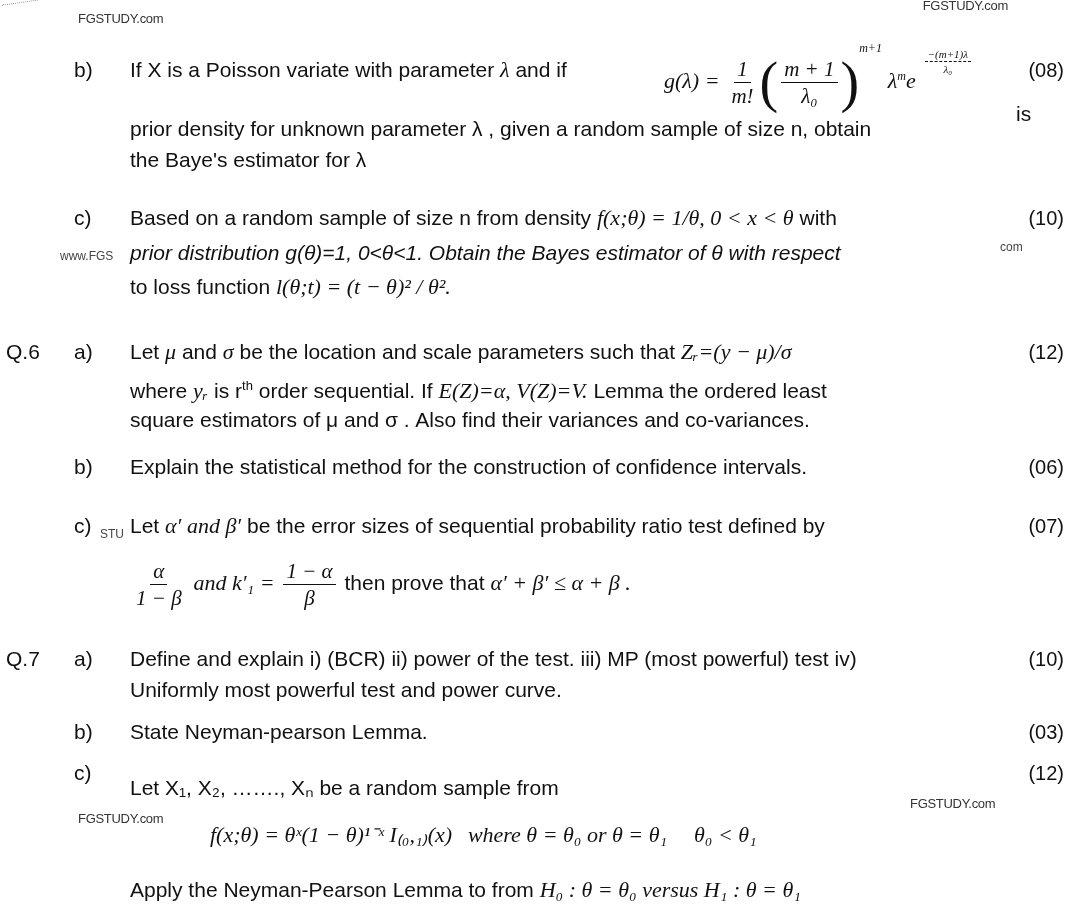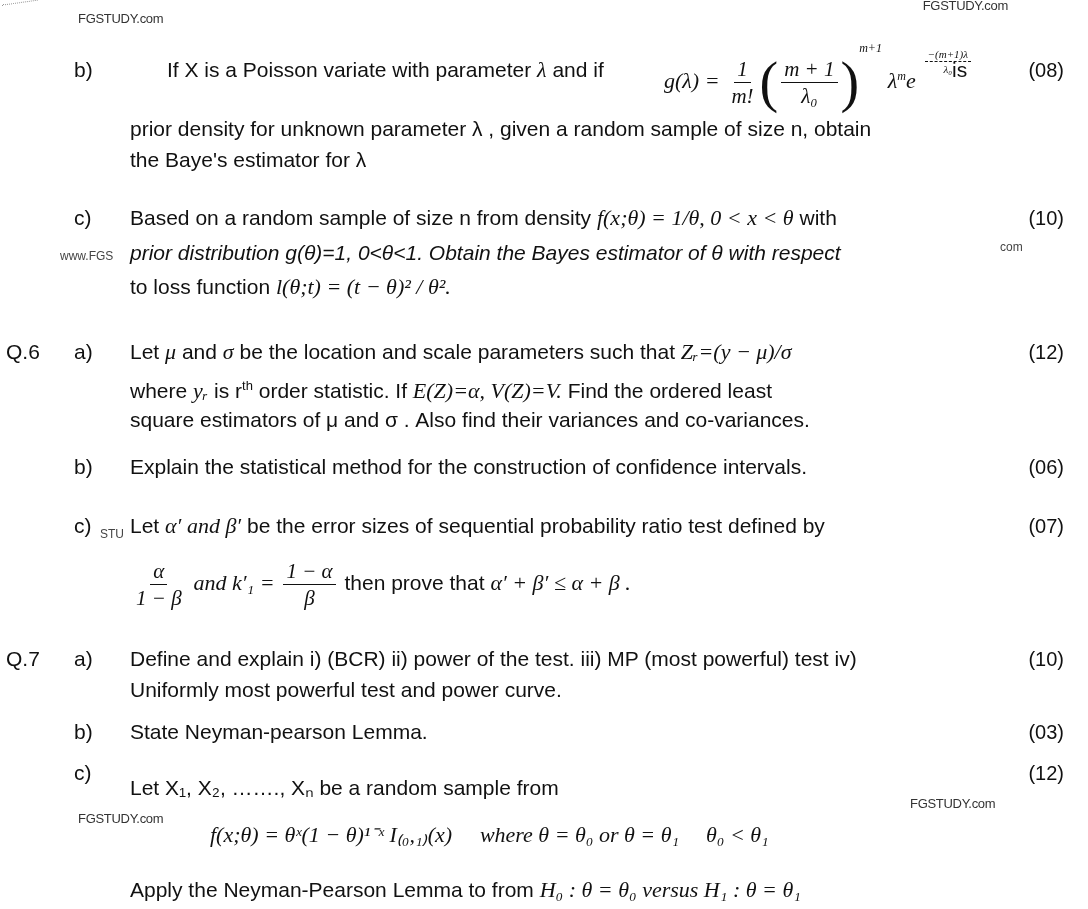--- a/index.html
+++ b/index.html
@@ -26,41 +26,41 @@
 </style>
 </head>
 <body>
 
 <div class="scuff"></div>
 <div class="wm" style="right:80px; top:-2px;">FGSTUDY.com</div>
 <div class="wm" style="left:78px; top:11px;">FGSTUDY.com</div>
 
 <div class="row" style="top:53px;">
   <span class="sub">b)</span>
-  <span class="txt" style="white-space:nowrap;margin-left:37px;">
+  <span class="txt" style="white-space:nowrap;">
     <span>If X is a Poisson variate with parameter</span>
     <span class="m">λ</span>
     <span>and if</span>
   </span>
   <span style="position:absolute; left:664px; top:-22px; white-space:nowrap;">
     <span class="m">g(λ) =</span>
     <span class="frac">
         <span class="num">1</span>
         <span class="den">m!</span>
       </span><span class="paren">(</span><span class="frac">
         <span class="num">m + 1</span>
         <span class="den">λ₀</span>
       </span><span class="paren">)</span><sup class="m" style="font-size:12px; vertical-align:36px;">m+1</sup>
     <span class="m">λ</span><sup class="m" style="font-size:12px;">m</sup><span class="m">e</span>
     <span class="frac" style="font-size:11px; line-height:14px; vertical-align:30px;text-align:right;">
         <span class="num" style="border-bottom:1px dashed #111;">−(m+1)λ</span>
         <span class="den">λ₀</span>
       </span>
   </span>
-  <span style="position:absolute; left:952px;">is</span>
+  <span style="position:absolute; left:1016px;margin-top:44px;">is</span>
   <span class="marks">(08)</span>
 </div>
 <div class="row" style="top:112px;">
   <span class="txt">prior density for unknown parameter λ , given a random sample of size n, obtain</span>
 </div>
 <div class="row" style="top:143px;">
   <span class="txt">the Baye's estimator for λ</span>
 </div>
 
 <div class="row" style="top:201px;">
@@ -95,23 +95,23 @@
     <span>be the location and scale parameters such that</span>
     <span class="m">Zᵣ=(y − μ)/σ</span>
   </span>
   <span class="marks">(12)</span>
 </div>
 <div class="row" style="top:369px;">
   <span class="txt" style="white-space:nowrap;">
     <span>where</span>
     <span class="m">yᵣ</span>
     <span>is r</span><sup>th</sup>
-    <span>order statistic. If</span>
+    <span>order sequential. If</span>
     <span class="m">E(Z)=α,    V(Z)=V.</span>
-    <span>Find the ordered least</span>
+    <span>Lemma the ordered least</span>
   </span>
 </div>
 <div class="row" style="top:403px;">
   <span class="txt" style="white-space:nowrap;">square estimators of μ and σ . Also find their variances and co-variances.</span>
 </div>
 
 <div class="row" style="top:450px;">
   <span class="sub">b)</span>
   <span class="txt" style="white-space:nowrap;">Explain the statistical method for the construction of confidence intervals.</span>
   <span class="marks">(06)</span>
@@ -164,21 +164,21 @@
   <span class="marks">(12)</span>
 </div>
 <div class="row" style="top:771px;">
   <span class="txt">Let X₁, X₂, ……., Xₙ be a random sample from</span>
 </div>
 <div class="wm" style="left:910px; top:796px;">FGSTUDY.com</div>
 <div class="wm" style="left:78px; top:811px;">FGSTUDY.com</div>
 <div class="row" style="top:818px;">
   <span style="position:absolute; left:210px; white-space:nowrap;">
     <span class="m">f(x;θ) = θˣ(1 − θ)¹⁻ˣ I₍₀,₁₎(x)</span>
-    <span class="m" style="margin-left:22px;">where θ = θ₀ or θ = θ₁</span>
+    <span class="m" style="margin-left:10px;">where θ = θ₀ or θ = θ₁</span>
     <span class="m" style="margin-left:21px;">θ₀ &lt; θ₁</span>
   </span>
 </div>
 <div class="row" style="top:873px;">
   <span class="txt" style="white-space:nowrap;">
     <span>Apply the Neyman-Pearson Lemma to from</span>
     <span class="m">H₀ : θ = θ₀  versus  H₁ : θ = θ₁</span>
   </span>
 </div>
 

